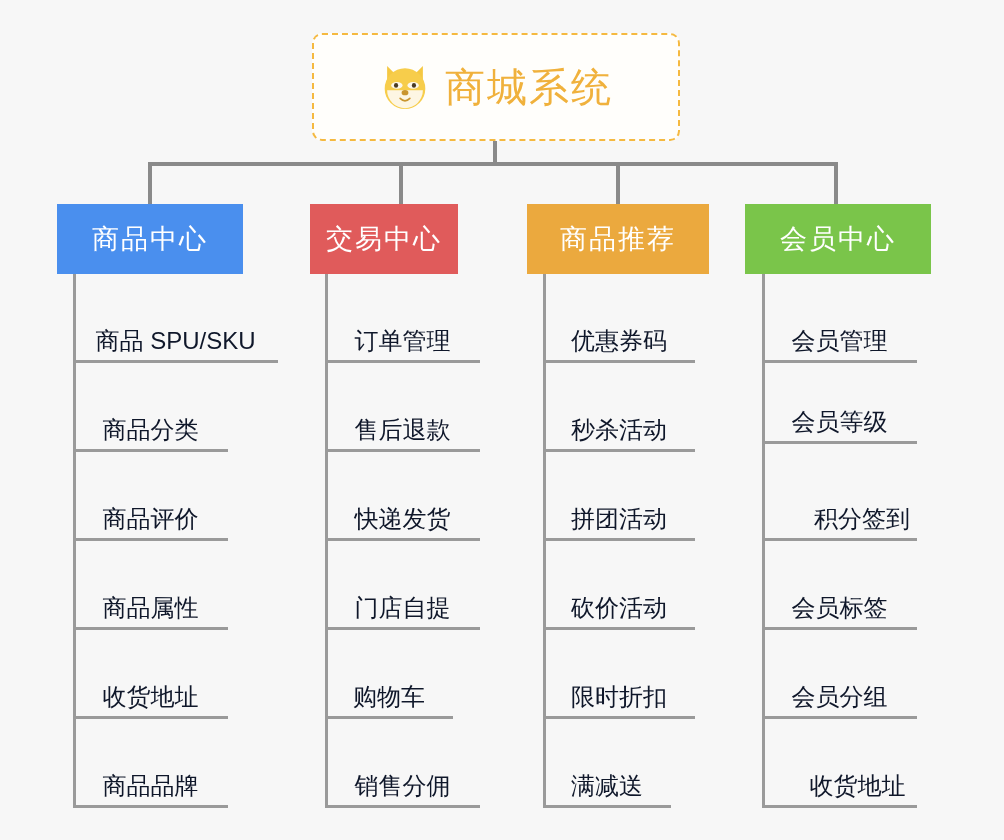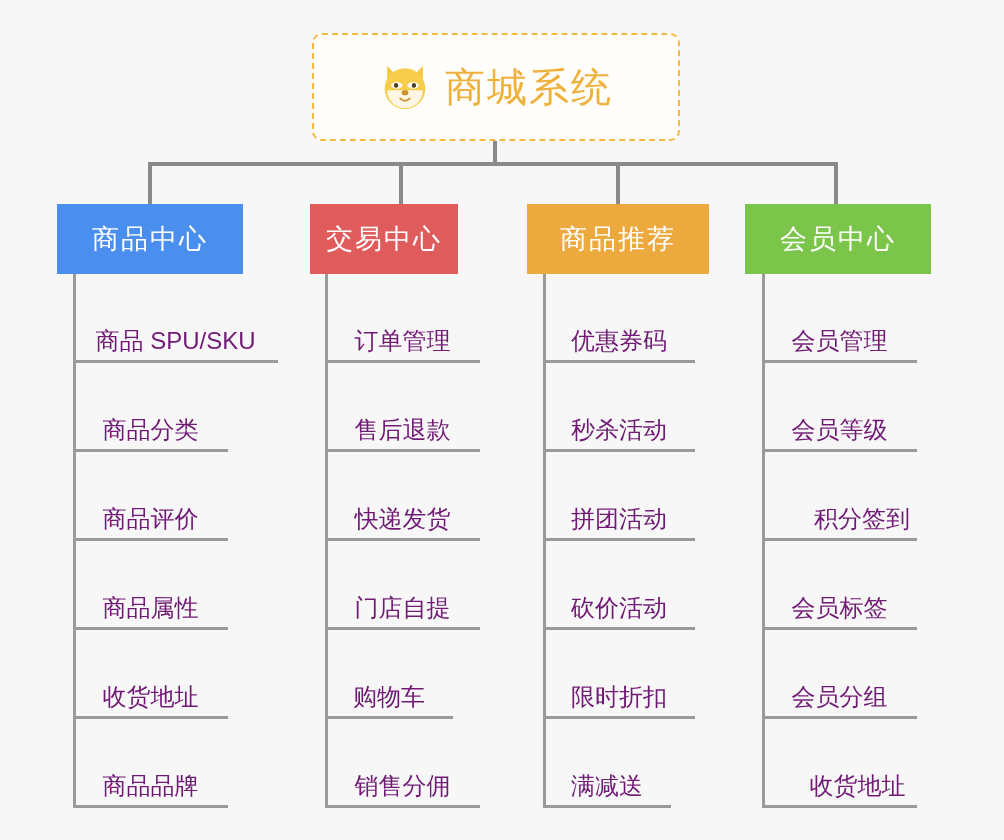--- a/index.html
+++ b/index.html
@@ -112,21 +112,21 @@
     height: 89px;
     box-sizing: border-box;
     border-bottom: 3px solid #9a9a9a;
     display: flex;
     align-items: flex-end;
     justify-content: center;
     padding-bottom: 4px;
   }
   .leaf-label {
     font-size: 24px;
-    color: #701a75;
+    color: #0f172a;
     line-height: 1.2;
     white-space: nowrap;
   }
 </style>
 </head>
 <body>
 
 <div id="chart">
 
   <div class="root-node">
@@ -231,21 +231,21 @@
   </div>
 
   <div class="cat-box" style="left:745px;width:186px;background:#7ac54a;">
     <span class="cat-label">会员中心</span>
   </div>
   <div class="branch" style="left:762px;">
     <div class="spine" style="height:534px;"></div>
     <div class="leaf" style="top:0px;width:155px;">
       <span class="leaf-label">会员管理</span>
     </div>
-    <div class="leaf" style="top:89px;width:155px;">
+    <div class="leaf" style="top:81px;width:155px;">
       <span class="leaf-label">会员等级</span>
     </div>
     <div class="leaf" style="top:178px;width:155px;padding-left:45px;">
       <span class="leaf-label">积分签到</span>
     </div>
     <div class="leaf" style="top:267px;width:155px;">
       <span class="leaf-label">会员标签</span>
     </div>
     <div class="leaf" style="top:356px;width:155px;">
       <span class="leaf-label">会员分组</span>

